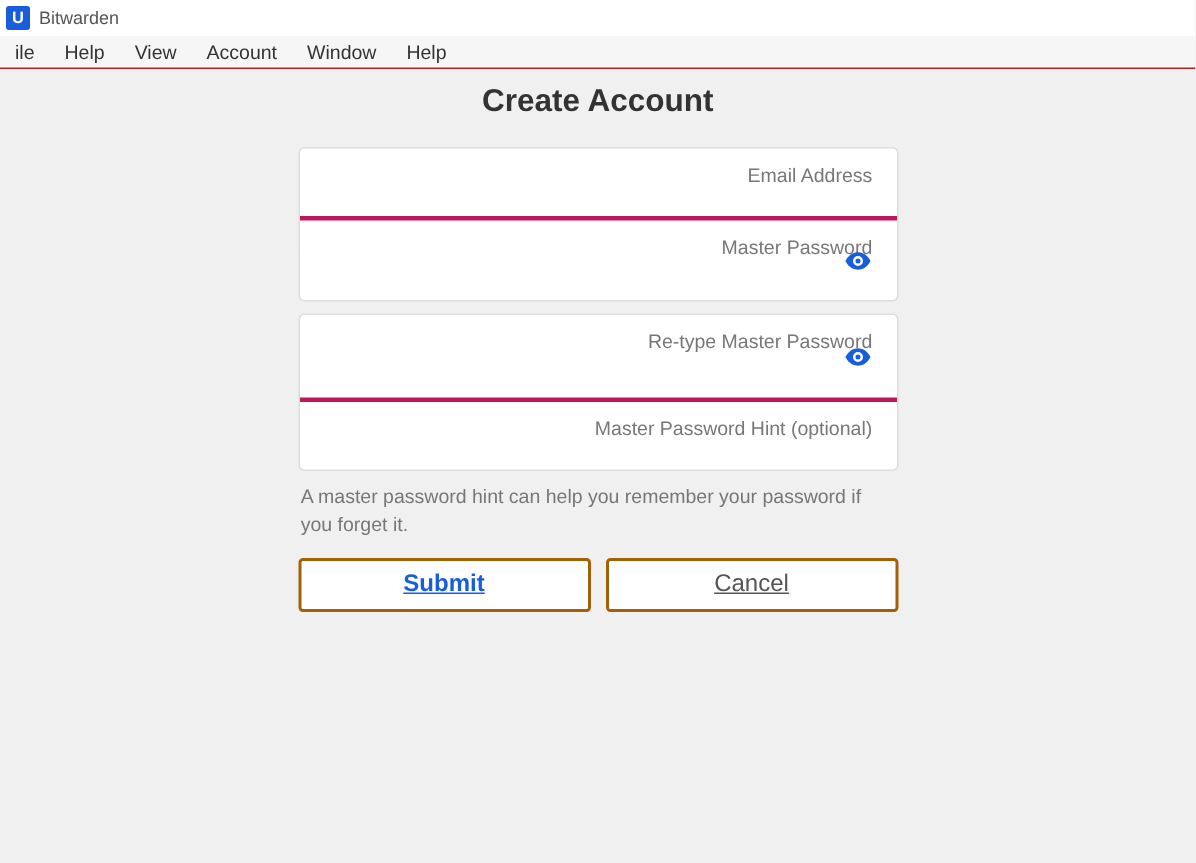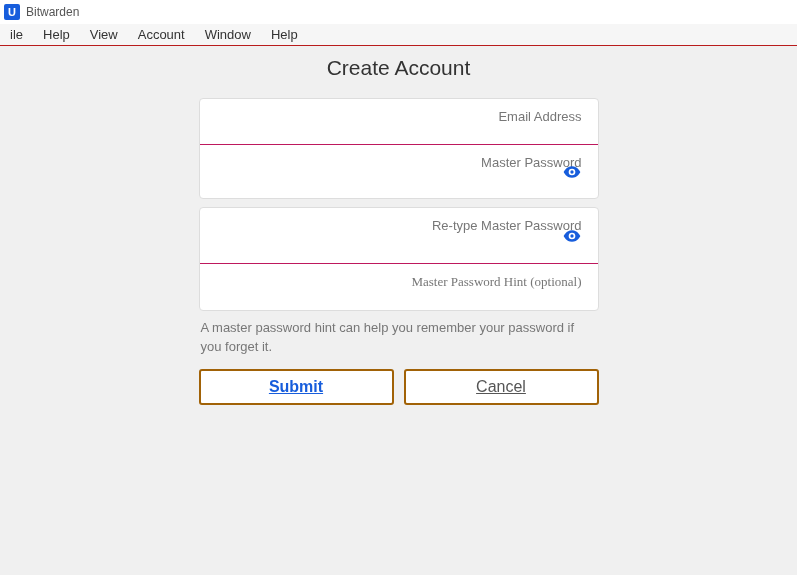--- a/index.html
+++ b/index.html
@@ -6,25 +6,25 @@
   html, body { width: 797px; height: 575px; font-family: "Segoe UI", Arial, sans-serif; background: #f0f0f0; overflow: hidden; }
   body { display: flex; flex-direction: column; }
 
   .titlebar { height: 24px; background: #ffffff; display: flex; align-items: center; padding-left: 4px; font-size: 12px; color: #555; }
   .titlebar .app-icon { width: 16px; height: 16px; background: #175ddc; color: #fff; display: inline-flex; align-items: center; justify-content: center; font-weight: bold; font-size: 11px; border-radius: 2px; margin-right: 6px; }
   .menubar { height: 22px; background: #f6f6f6; border-bottom: 1px solid #b91c1c; display: flex; align-items: center; padding-left: 0px; font-size: 13px; color: #333; }
   .menubar .mitem { padding: 2px 10px; cursor: default; }
 
   .content { flex: 1; background: #f0f0f0; overflow: auto; }
   .page { width: 400px; margin: 10px auto 0 auto; }
-  .page-title { text-align: center; font-size: 21px; color: #333; font-weight: 400; margin: 8px 0 18px 0; }
+  .page-title { text-align: center; font-size: 21px; color: #333; font-weight: 700; margin: 8px 0 18px 0; }
 
   .card { background: #ffffff; border: 1px solid #dddddd; border-radius: 4px; margin-bottom: 8px; }
   .field { padding: 10px 16px 20px 16px; position: relative; text-align: right; }
-  .field + .field { border-top: 1px solid #be185d; }
+  .field + .field { border-top: 3px solid #be185d; }
   .field-label { font-size: 13px; color: #777; }
   .field .eye { position: absolute; right: 16px; top: 50%; transform: translateY(-50%); color: #175ddc; display: inline-flex; }
   .field .eye svg { width: 20px; height: 20px; fill: #175ddc; }
 
   .helper { font-size: 13px; color: #777; line-height: 1.45; margin: 4px 2px 18px 2px; }
 
   .buttons { display: flex; gap: 10px; }
   .btn { flex: 1; height: 36px; border: 2px solid #a16207; background: #ffffff; border-radius: 3px; font-size: 16px; cursor: pointer; display: flex; align-items: center; justify-content: center; text-decoration: underline; }
   .btn.primary { color: #175ddc; font-weight: 600; }
   .btn.secondary { color: #555; }
@@ -67,21 +67,21 @@
 
     <div class="card">
       <div class="field" style="padding-bottom:30px;">
         <div class="field-label">Re-type Master Password</div>
         <span class="eye">
           <svg viewBox="0 0 24 24">
               <path d="M12 5c-7 0-10 7-10 7s3 7 10 7 10-7 10-7-3-7-10-7zm0 11a4 4 0 1 1 0-8 4 4 0 0 1 0 8zm0-6a2 2 0 1 0 0 4 2 2 0 0 0 0-4z"></path>
             </svg>
         </span>
       </div>
-      <div class="field" style="font-family:Liberation Serif, serif;">
+      <div class="field" style="">
         <div class="field-label">Master Password Hint (optional)</div>
       </div>
     </div>
 
     <div class="helper" style="margin-bottom:12px;">A master password hint can help you remember your password if you forget it.</div>
 
     <div class="buttons">
       <button class="btn primary">Submit</button>
       <button class="btn secondary">Cancel</button>
     </div>

